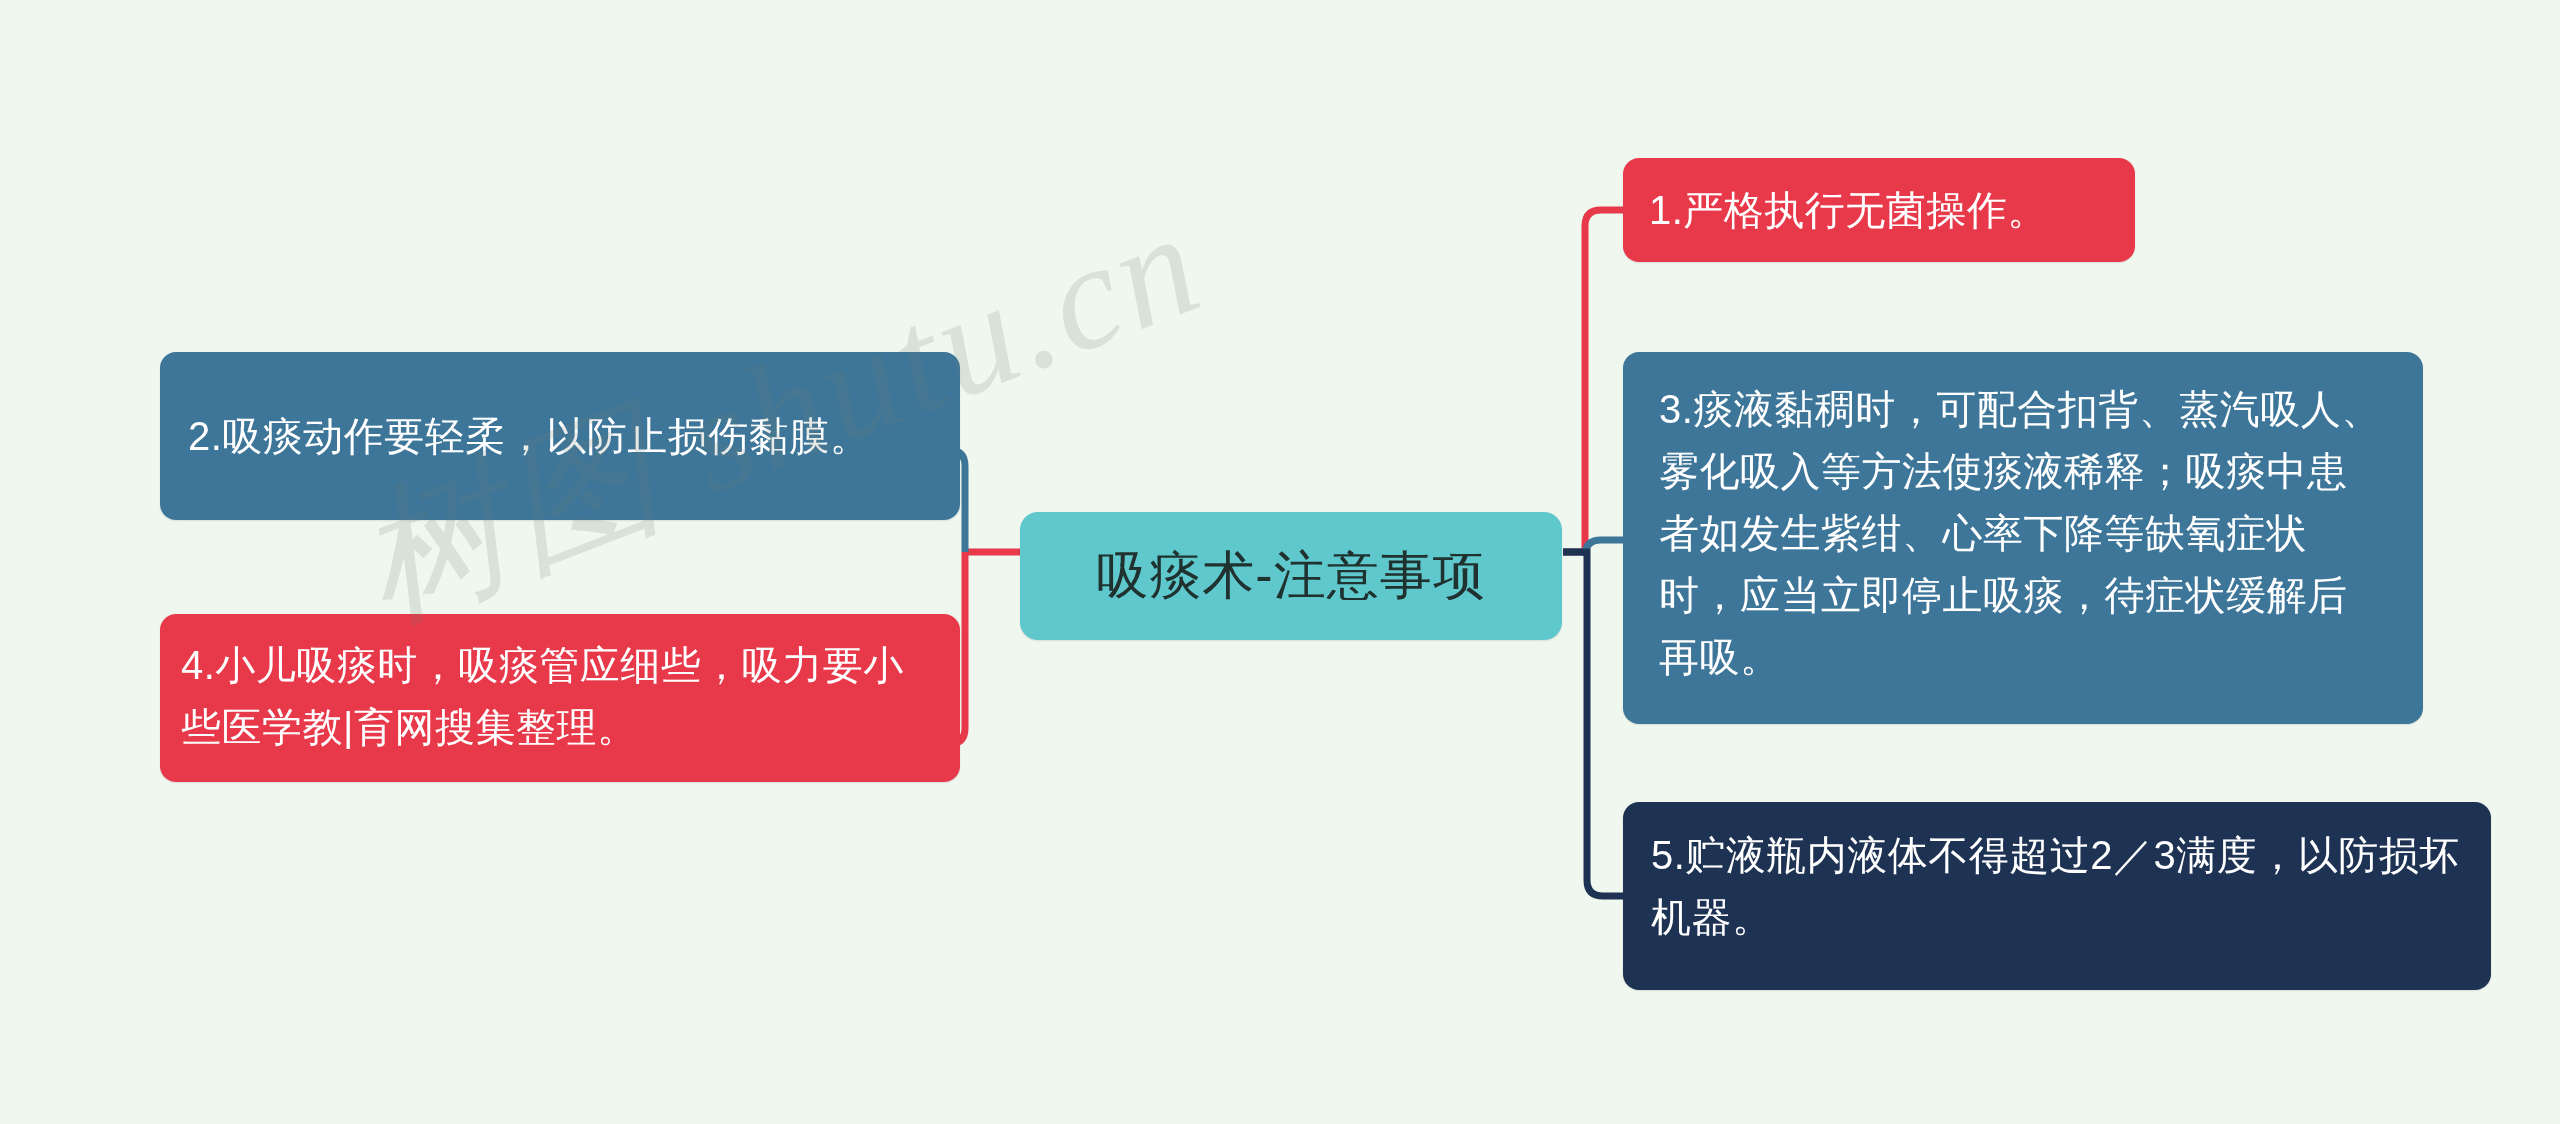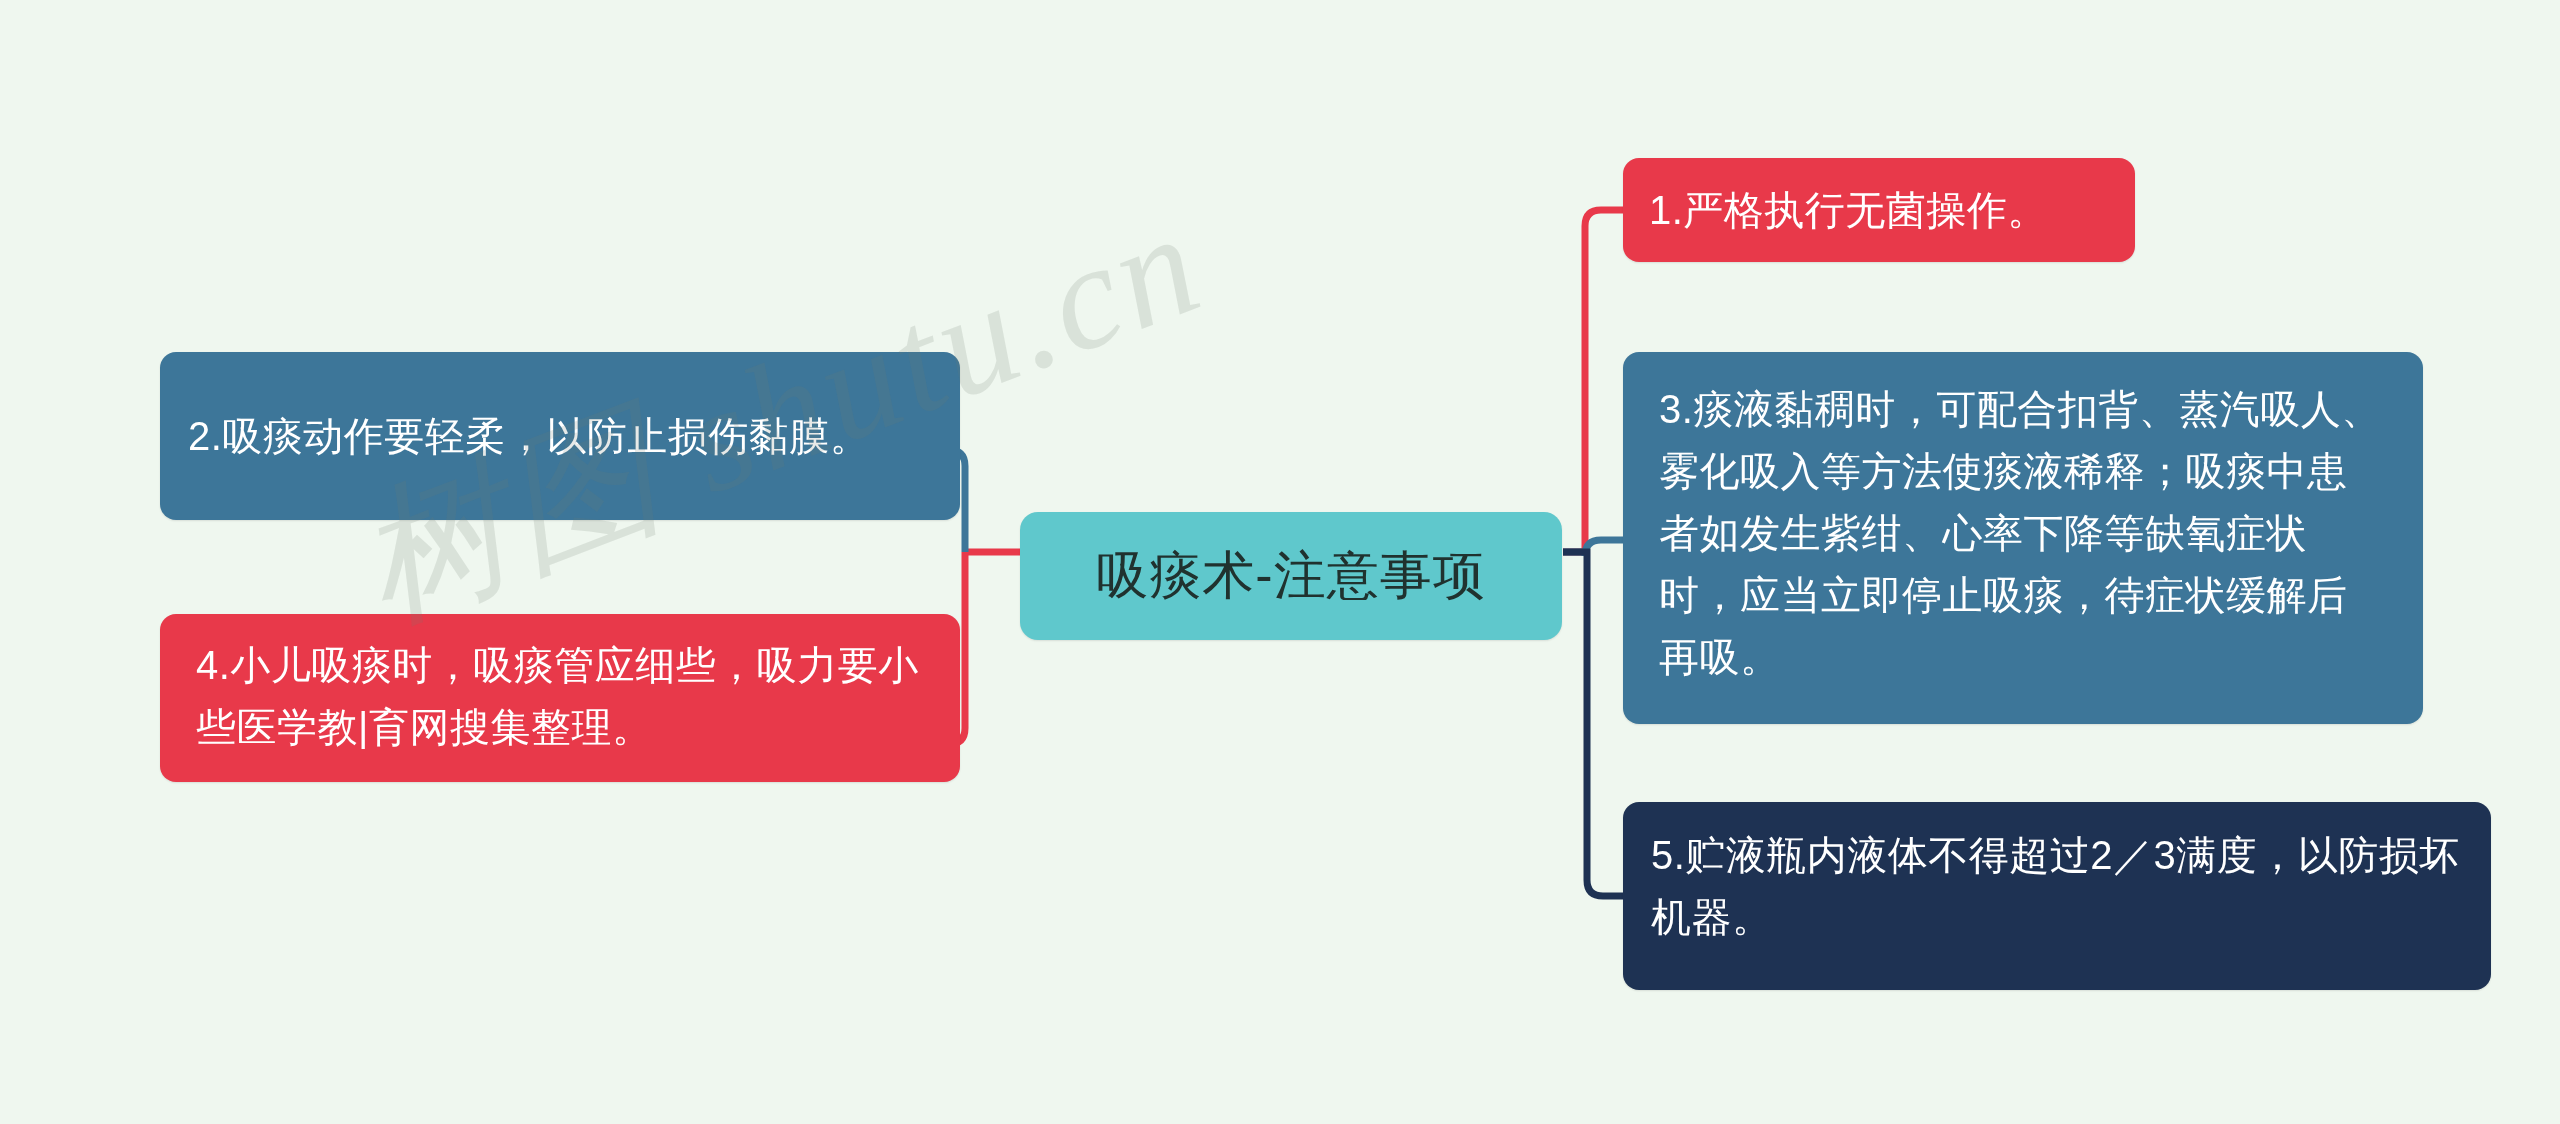--- a/index.html
+++ b/index.html
@@ -94,21 +94,21 @@
   #node-2 {
     left:160px; top:352px; width:800px; height:168px;
     background:#3d7699;
     padding:20px 28px;
     align-items:center;
   }
   
   #node-4 {
     left:160px; top:614px; width:800px; height:168px;
     background:#e8394a;
-    padding:20px 36px;
+    padding:20px 21px;
     align-items:flex-start;
   }
 </style>
 </head>
 <body>
 
 <div id="canvas">
 
   <svg class="wires" viewBox="0 0 2560 1124" xmlns="http://www.w3.org/2000/svg">
 

